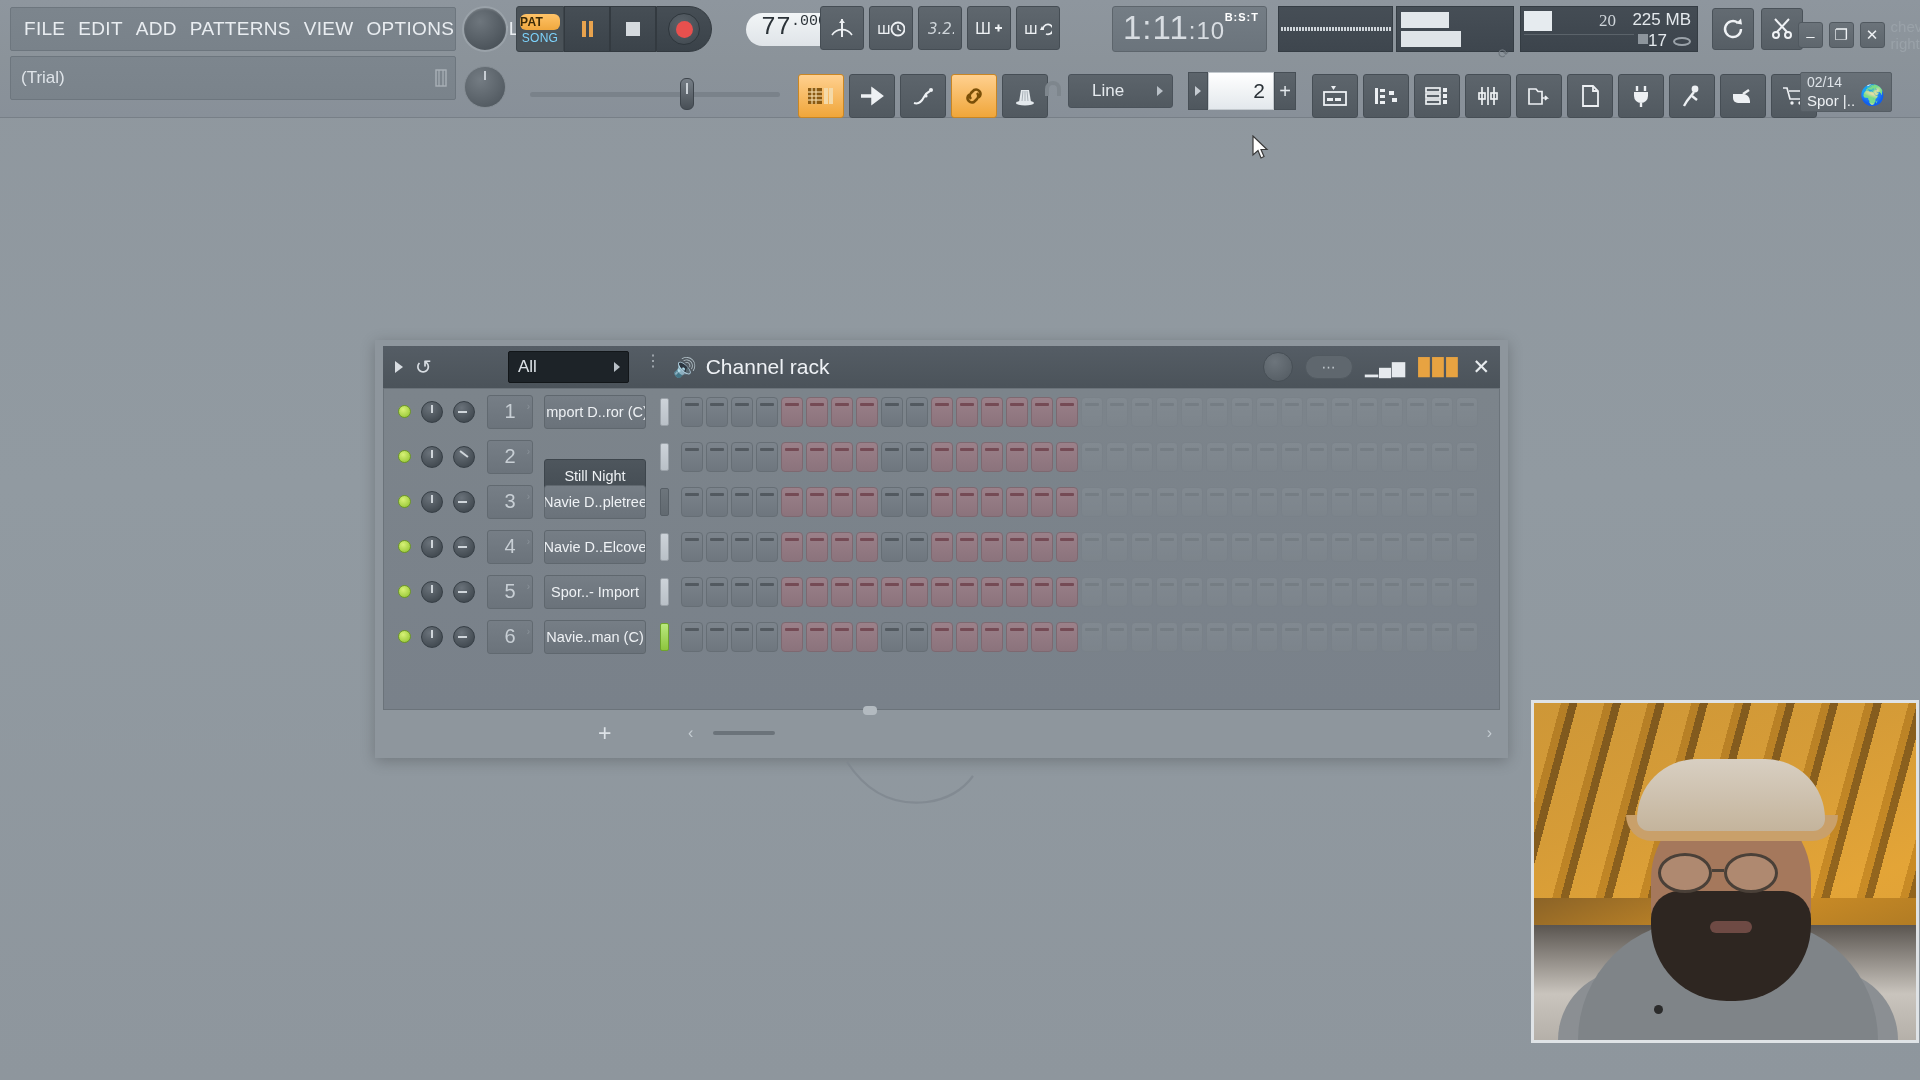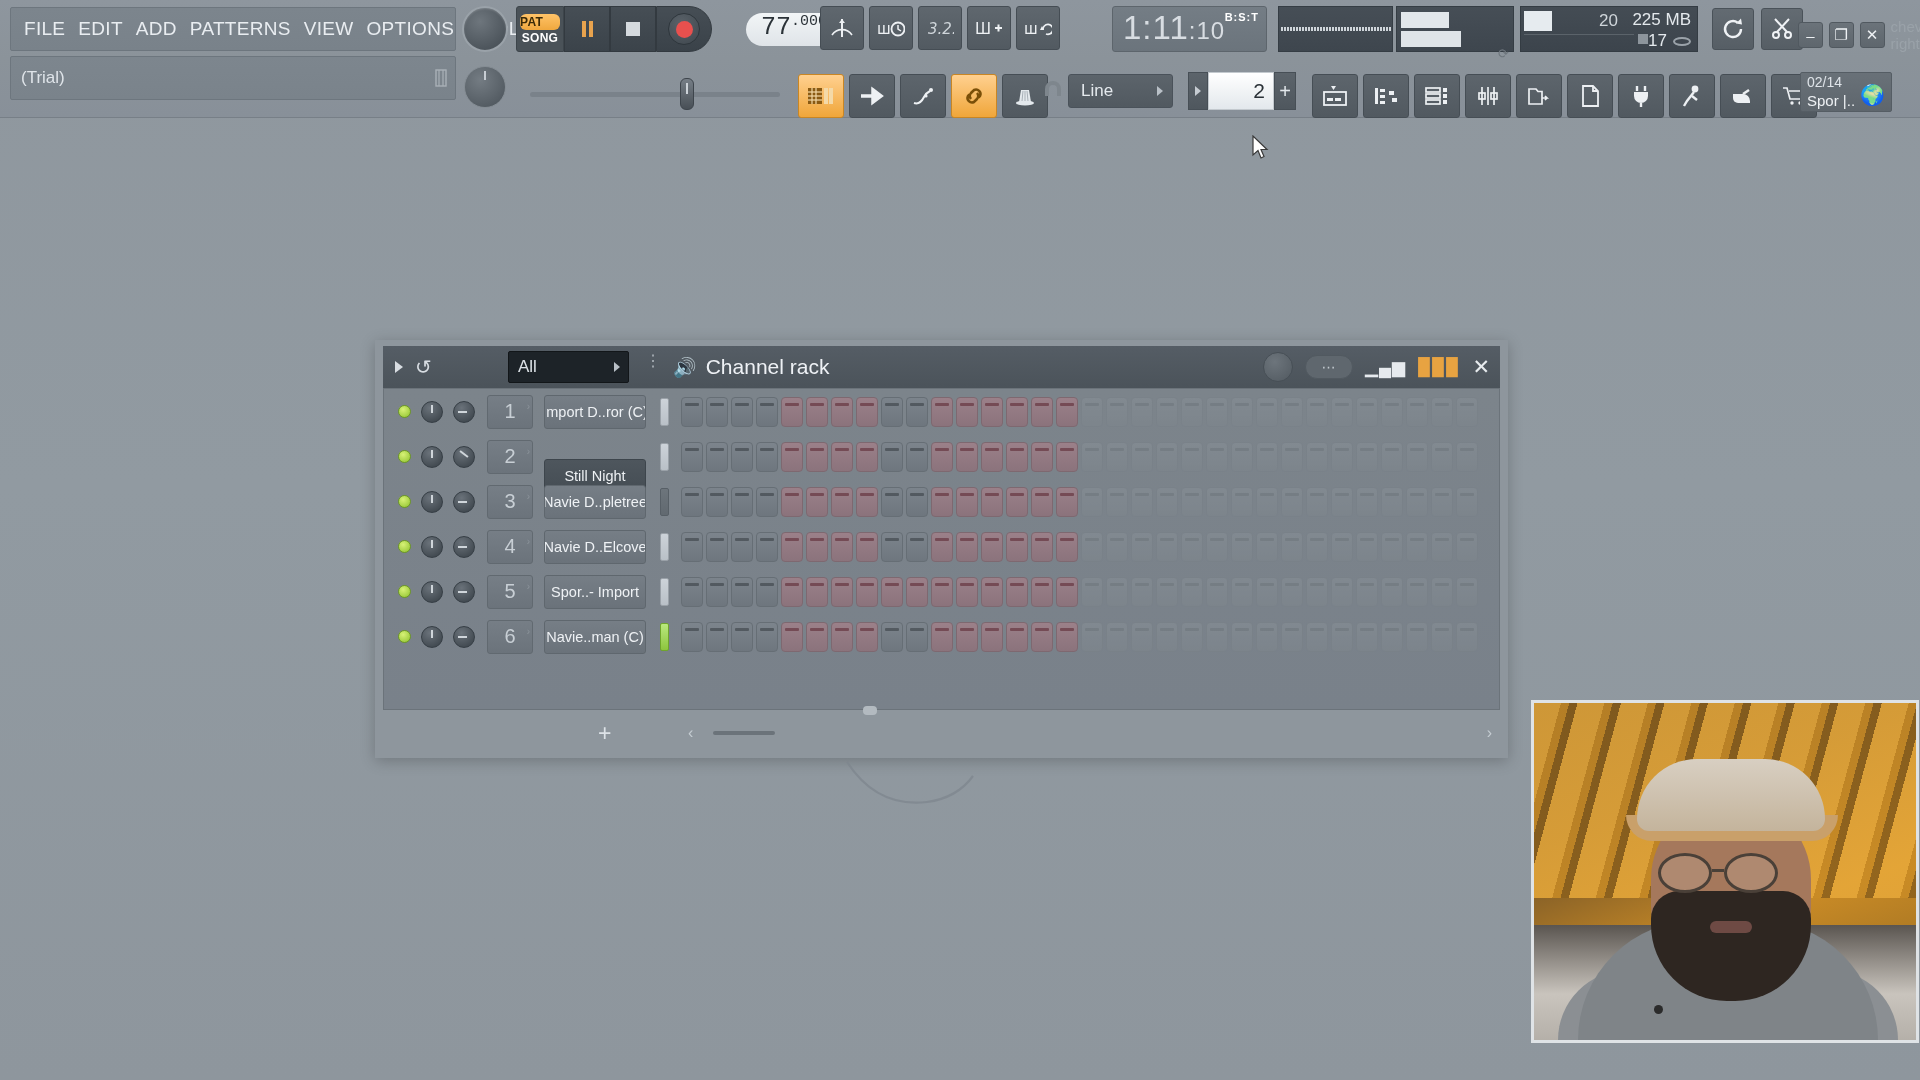--- a/index.html
+++ b/index.html
@@ -73,21 +73,21 @@
   .pat-song {
     width: 48px; background: #4a5258; border: 1px solid #3d454b;
     border-radius: 3px 0 0 3px; display: flex; flex-direction: column;
     align-items: center; justify-content: center; gap: 1px; padding: 2px 0;
   }
   .pat-btn {
     background: linear-gradient(180deg, #ffc368 0%, #f0a83e 100%);
     color: #3a2a07; font-size: 12px; font-weight: bold; width: 40px;
     border-radius: 6px; padding: 1px 0; letter-spacing:.3px;
   }
-  .song-btn { color: #ffffff; font-size: 12px; font-weight: bold; letter-spacing:.3px; }
+  .song-btn { color: #7dd3fc; font-size: 12px; font-weight: normal; letter-spacing:.3px; }
   .tp-btn {
     width: 46px; background: linear-gradient(180deg, #464e55 0%, #3b434a 100%);
     border: 1px solid #333a40; display: flex; align-items: center; justify-content: center;
   }
   .pause-ico { display: flex; gap: 3px; }
   .pause-ico i { display:block; width: 4px; height: 16px; background: #e8a34e; }
   .stop-ico { width: 14px; height: 14px; background: #d5dade; }
   .rec-wrap {
     width: 56px; background: linear-gradient(180deg, #464e55 0%, #3a4249 100%);
     border: 1px solid #333a40; border-radius: 0 26px 26px 0;
@@ -159,21 +159,21 @@
   .meters .b2 { position: absolute; left: 4px; top: 24px; width: 60px; height: 16px; background: #dfe4e8; }
   .meters .loopico { position:absolute; right:4px; bottom:-10px; color:#6d757c; font-size:13px;}
 
   .cpumem {
     position: absolute; left: 1520px; top: 6px; width: 178px; height: 46px;
     background: linear-gradient(180deg, #444c54 0%, #3c444c 100%);
     border: 1px solid #343c43;
   }
   .cpumem .cpubar { position: absolute; left: 3px; top: 4px; width: 28px; height: 20px; background: #e6ebef; }
   .cpumem .line { position:absolute; left:3px; top:27px; width: 110px; height:1px; background:#5b636a;}
-  .cpumem .num1 { position: absolute; left: 78px; top: 4px; color: #cfd5da; font-size: 17px; }
+  .cpumem .num1 { position: absolute; left: 78px; top: 4px; color: #cfd5da; font-size: 17px; font-family: Liberation Serif, serif; }
   .cpumem .num2 { position: absolute; right: 6px; top: 3px; color: #e4e9ed; font-size: 17px; }
   .cpumem .num3 { position: absolute; right: 30px; top: 24px; color: #e4e9ed; font-size: 17px; }
   .cpumem .disk { position:absolute; left: 117px; top: 27px; width:10px; height:10px; background:#8d959c; }
   .cpumem .ell { position:absolute; right:6px; top:30px; width:18px; height:9px; border:2px solid #9aa2a9; border-radius:50%;}
 
   .rbtn {
     width: 42px; height: 42px; background: linear-gradient(180deg, #636b72 0%, #565e65 100%);
     border: 1px solid #4a5259; border-radius: 3px;
     display:flex; align-items:center; justify-content:center; color:#eff2f5;
   }
@@ -203,21 +203,21 @@
   }
   .tool-btn.active {
     background: linear-gradient(180deg, #ffd08f 0%, #f0a63a 100%);
     border: 1px solid #c98624; color: #5c3c07;
   }
 
   .linebox {
     position: absolute; left: 1068px; top: 74px; width: 105px; height: 34px;
     background: linear-gradient(180deg, #5c646b 0%, #515960 100%);
     border: 1px solid #4a525a; border-radius: 3px;
-    display:flex; align-items:center; padding-left: 12px; color:#e4e9ed; font-size: 17px;
+    display:flex; align-items:center; padding-left: 23px; color:#e4e9ed; font-size: 17px;
   }
   .linebox .arr { position:absolute; right:9px; top:50%; transform:translateY(-50%); border-left:6px solid #b9c0c7; border-top:5px solid transparent; border-bottom:5px solid transparent;}
 
   .patsel { position: absolute; left: 1188px; top: 72px; height: 38px; display:flex; align-items:stretch; }
   .patsel .pbtn {
     width: 20px; background: linear-gradient(180deg, #5c646b, #4f575e); border:1px solid #474f56;
     display:flex; align-items:center; justify-content:center;
   }
   .patsel .pbtn .tri { border-left: 6px solid #c6ccd2; border-top:5px solid transparent; border-bottom:5px solid transparent;}
   .patsel .pnum {

